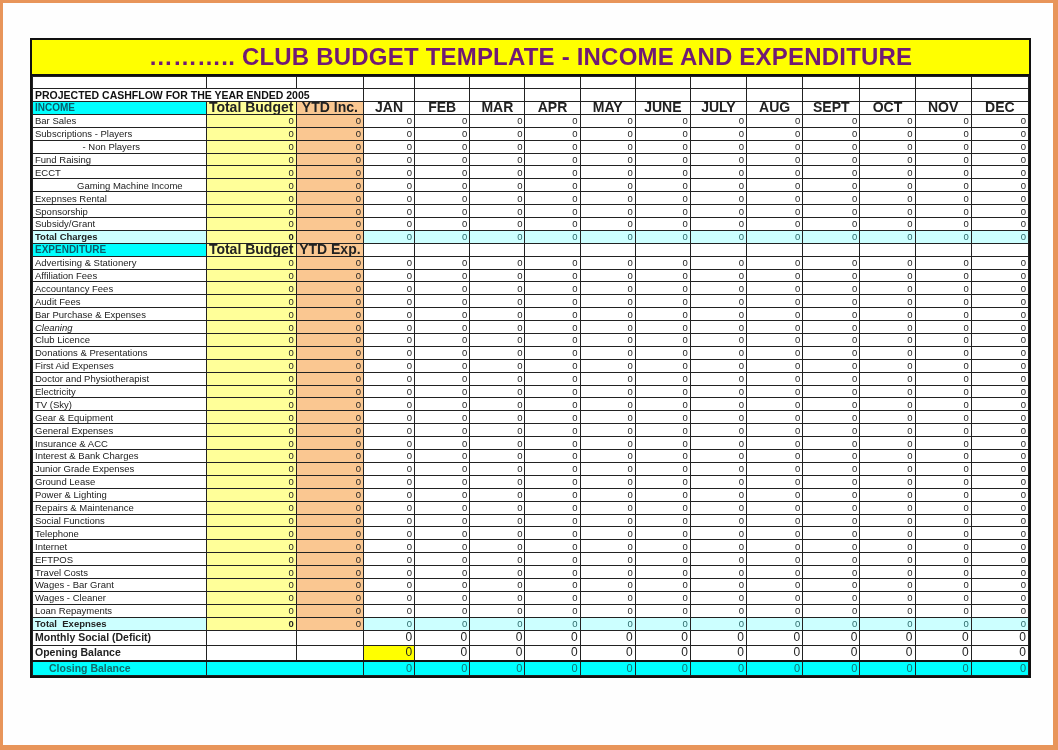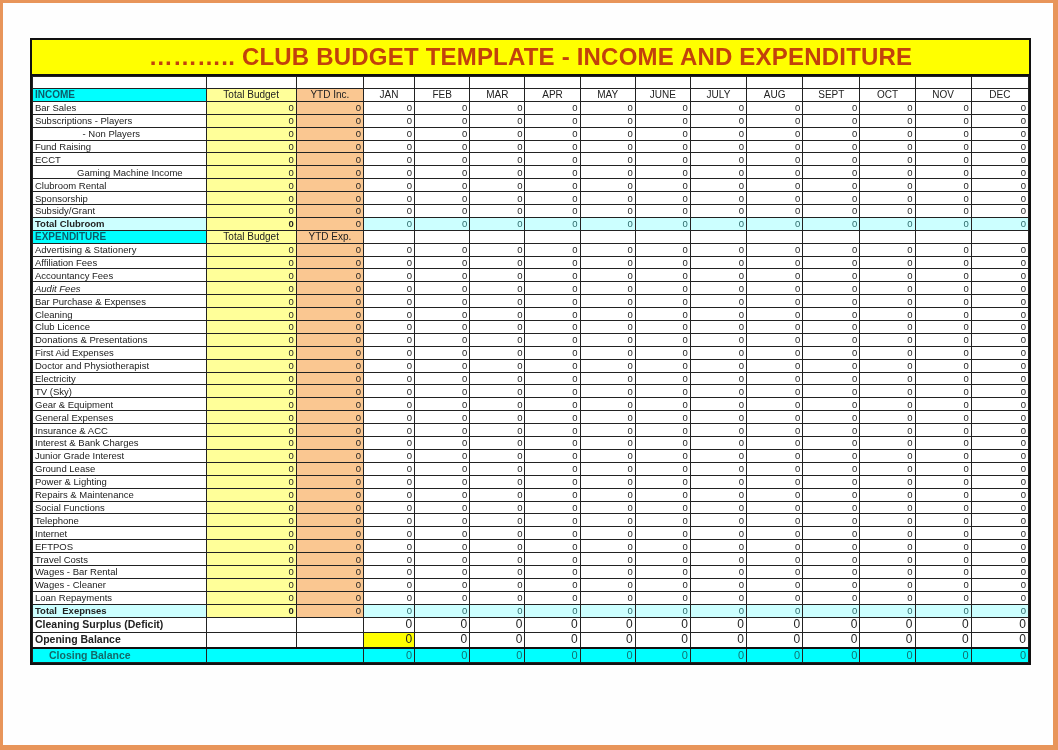--- a/index.html
+++ b/index.html
@@ -13,30 +13,30 @@
     box-sizing:content-box; pointer-events:none;
   }
   .frame { width:1050px; height:742px; }
   .sheet {
     position:absolute; left:30px; top:38px; width:997px;
     border:2px solid #111; background:#fff;
   }
   .title {
     height:34px; background:#ffff00; border-bottom:2px solid #111;
     display:flex; align-items:center; justify-content:center;
-    font-weight:bold; font-size:24px; color:#c2410c; letter-spacing:0.2px;
+    font-weight:bold; font-size:24px; color:#701a75; letter-spacing:0.2px;
   }
   table { border-collapse:collapse; table-layout:fixed; width:997px; }
   td {
     border:1px solid #222; padding:0 2px; font-size:9.5px; height:11.9px;
     line-height:11px; overflow:hidden; white-space:nowrap; color:#222;
   }
   td.num { text-align:right; }
   td.lbl { text-align:left; }
-  td.hdr { text-align:center; font-weight:normal; font-size:10px; }
+  td.hdr { text-align:center; font-weight:bold; font-size:14px; }
   .yellow { background:#ffff99; }
   .peach { background:#fac791; }
   .cyan { background:#00ffff; }
   .lightcyan { background:#ccffff; }
   .brightyellow { background:#ffff00; }
   .bold { font-weight:bold; }
   tr.blank td { height:11px; }
   tr.projected td { height:12px; font-size:10.5px; font-weight:bold; color:#111; }
   tr.big td { height:14px; font-size:12px; }
   tr.big td.lbl { font-size:10.5px; font-weight:bold; }
@@ -82,20 +82,35 @@
           <td></td>
           <td></td>
           <td></td>
           <td></td>
           <td></td>
           <td></td>
           <td></td>
           <td></td>
           <td></td>
         </tr>
+        <tr class="projected">
+          <td class="lbl" colspan="3" style="overflow: visible; white-space: pre;">PROJECTED CASHFLOW FOR THE YEAR ENDED 2005</td>
+          <td></td>
+          <td></td>
+          <td></td>
+          <td></td>
+          <td></td>
+          <td></td>
+          <td></td>
+          <td></td>
+          <td></td>
+          <td></td>
+          <td></td>
+          <td></td>
+        </tr>
         <tr>
           <td class="lbl cyan secthdr" style="white-space: pre;">INCOME</td>
           <td class="hdr yellow">Total Budget</td>
           <td class="hdr peach">YTD Inc.</td>
           <td class="hdr">JAN</td>
           <td class="hdr">FEB</td>
           <td class="hdr">MAR</td>
           <td class="hdr">APR</td>
           <td class="hdr">MAY</td>
           <td class="hdr">JUNE</td>
@@ -202,21 +217,21 @@
           <td class="num mcol">0</td>
           <td class="num mcol">0</td>
           <td class="num mcol">0</td>
           <td class="num mcol">0</td>
           <td class="num mcol">0</td>
           <td class="num mcol">0</td>
           <td class="num mcol">0</td>
           <td class="num mcol">0</td>
         </tr>
         <tr>
-          <td class="lbl" style="white-space: pre;">Clubroom Rental</td>
+          <td class="lbl" style="white-space: pre;">Exepnses Rental</td>
           <td class="num yellow">0</td>
           <td class="num peach">0</td>
           <td class="num mcol">0</td>
           <td class="num mcol">0</td>
           <td class="num mcol">0</td>
           <td class="num mcol">0</td>
           <td class="num mcol">0</td>
           <td class="num mcol">0</td>
           <td class="num mcol">0</td>
           <td class="num mcol">0</td>
@@ -253,21 +268,21 @@
           <td class="num mcol">0</td>
           <td class="num mcol">0</td>
           <td class="num mcol">0</td>
           <td class="num mcol">0</td>
           <td class="num mcol">0</td>
           <td class="num mcol">0</td>
           <td class="num mcol">0</td>
           <td class="num mcol">0</td>
         </tr>
         <tr class="total-row">
-          <td class="lbl bold lightcyan" style="white-space: pre;">Total Clubroom</td>
+          <td class="lbl bold lightcyan" style="white-space: pre;">Total Charges</td>
           <td class="num yellow bold">0</td>
           <td class="num peach">0</td>
           <td class="num mcol lightcyan">0</td>
           <td class="num mcol lightcyan">0</td>
           <td class="num mcol lightcyan">0</td>
           <td class="num mcol lightcyan">0</td>
           <td class="num mcol lightcyan">0</td>
           <td class="num mcol lightcyan">0</td>
           <td class="num mcol lightcyan">0</td>
           <td class="num mcol lightcyan">0</td>
@@ -338,21 +353,21 @@
           <td class="num mcol">0</td>
           <td class="num mcol">0</td>
           <td class="num mcol">0</td>
           <td class="num mcol">0</td>
           <td class="num mcol">0</td>
           <td class="num mcol">0</td>
           <td class="num mcol">0</td>
           <td class="num mcol">0</td>
         </tr>
         <tr>
-          <td class="lbl" style="white-space: pre; font-style: italic;">Audit Fees</td>
+          <td class="lbl" style="white-space: pre;">Audit Fees</td>
           <td class="num yellow">0</td>
           <td class="num peach">0</td>
           <td class="num mcol">0</td>
           <td class="num mcol">0</td>
           <td class="num mcol">0</td>
           <td class="num mcol">0</td>
           <td class="num mcol">0</td>
           <td class="num mcol">0</td>
           <td class="num mcol">0</td>
           <td class="num mcol">0</td>
@@ -372,21 +387,21 @@
           <td class="num mcol">0</td>
           <td class="num mcol">0</td>
           <td class="num mcol">0</td>
           <td class="num mcol">0</td>
           <td class="num mcol">0</td>
           <td class="num mcol">0</td>
           <td class="num mcol">0</td>
           <td class="num mcol">0</td>
         </tr>
         <tr>
-          <td class="lbl" style="white-space: pre;">Cleaning</td>
+          <td class="lbl" style="white-space: pre; font-style: italic;">Cleaning</td>
           <td class="num yellow">0</td>
           <td class="num peach">0</td>
           <td class="num mcol">0</td>
           <td class="num mcol">0</td>
           <td class="num mcol">0</td>
           <td class="num mcol">0</td>
           <td class="num mcol">0</td>
           <td class="num mcol">0</td>
           <td class="num mcol">0</td>
           <td class="num mcol">0</td>
@@ -559,21 +574,21 @@
           <td class="num mcol">0</td>
           <td class="num mcol">0</td>
           <td class="num mcol">0</td>
           <td class="num mcol">0</td>
           <td class="num mcol">0</td>
           <td class="num mcol">0</td>
           <td class="num mcol">0</td>
           <td class="num mcol">0</td>
         </tr>
         <tr>
-          <td class="lbl" style="white-space: pre;">Junior Grade Interest</td>
+          <td class="lbl" style="white-space: pre;">Junior Grade Expenses</td>
           <td class="num yellow">0</td>
           <td class="num peach">0</td>
           <td class="num mcol">0</td>
           <td class="num mcol">0</td>
           <td class="num mcol">0</td>
           <td class="num mcol">0</td>
           <td class="num mcol">0</td>
           <td class="num mcol">0</td>
           <td class="num mcol">0</td>
           <td class="num mcol">0</td>
@@ -712,21 +727,21 @@
           <td class="num mcol">0</td>
           <td class="num mcol">0</td>
           <td class="num mcol">0</td>
           <td class="num mcol">0</td>
           <td class="num mcol">0</td>
           <td class="num mcol">0</td>
           <td class="num mcol">0</td>
           <td class="num mcol">0</td>
         </tr>
         <tr>
-          <td class="lbl" style="white-space: pre;">Wages - Bar Rental</td>
+          <td class="lbl" style="white-space: pre;">Wages - Bar Grant</td>
           <td class="num yellow">0</td>
           <td class="num peach">0</td>
           <td class="num mcol">0</td>
           <td class="num mcol">0</td>
           <td class="num mcol">0</td>
           <td class="num mcol">0</td>
           <td class="num mcol">0</td>
           <td class="num mcol">0</td>
           <td class="num mcol">0</td>
           <td class="num mcol">0</td>
@@ -780,21 +795,21 @@
           <td class="num mcol lightcyan">0</td>
           <td class="num mcol lightcyan">0</td>
           <td class="num mcol lightcyan">0</td>
           <td class="num mcol lightcyan">0</td>
           <td class="num mcol lightcyan">0</td>
           <td class="num mcol lightcyan">0</td>
           <td class="num mcol lightcyan">0</td>
           <td class="num mcol lightcyan">0</td>
         </tr>
         <tr class="big">
-          <td class="lbl" style="white-space: pre;">Cleaning Surplus (Deficit)</td>
+          <td class="lbl" style="white-space: pre;">Monthly Social (Deficit)</td>
           <td></td>
           <td></td>
           <td class="num">0</td>
           <td class="num">0</td>
           <td class="num">0</td>
           <td class="num">0</td>
           <td class="num">0</td>
           <td class="num">0</td>
           <td class="num">0</td>
           <td class="num">0</td>

